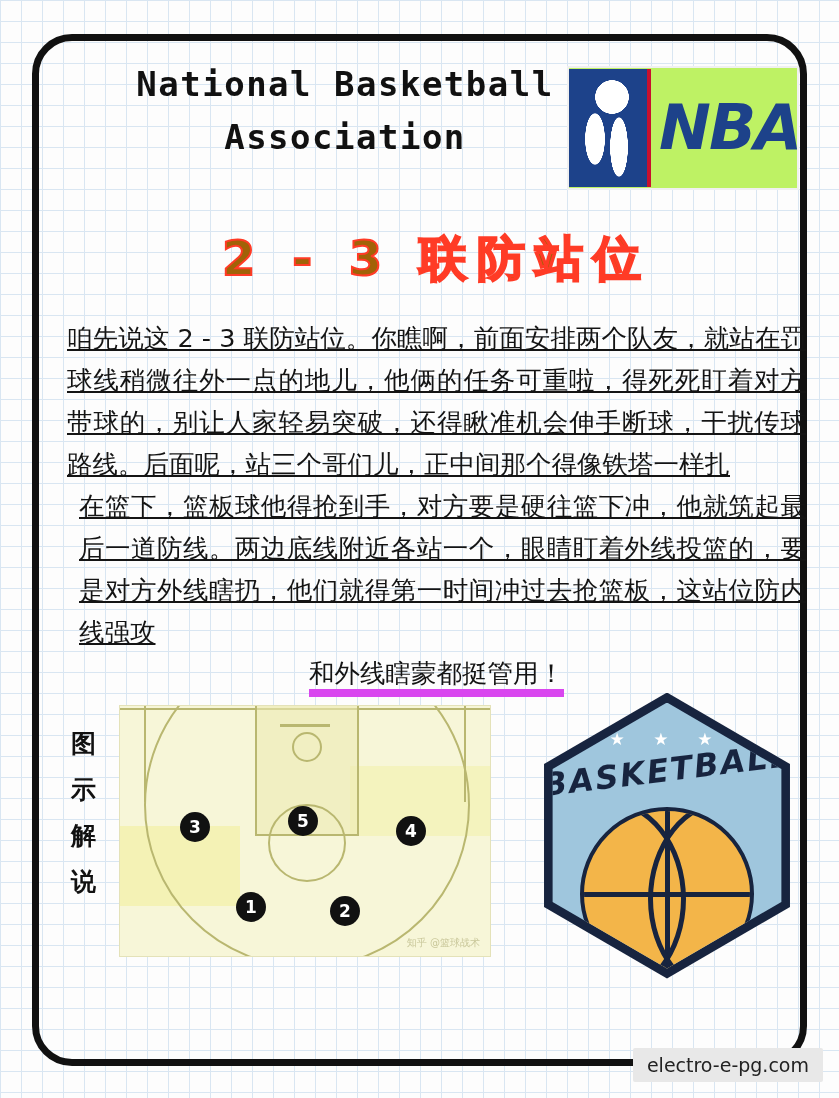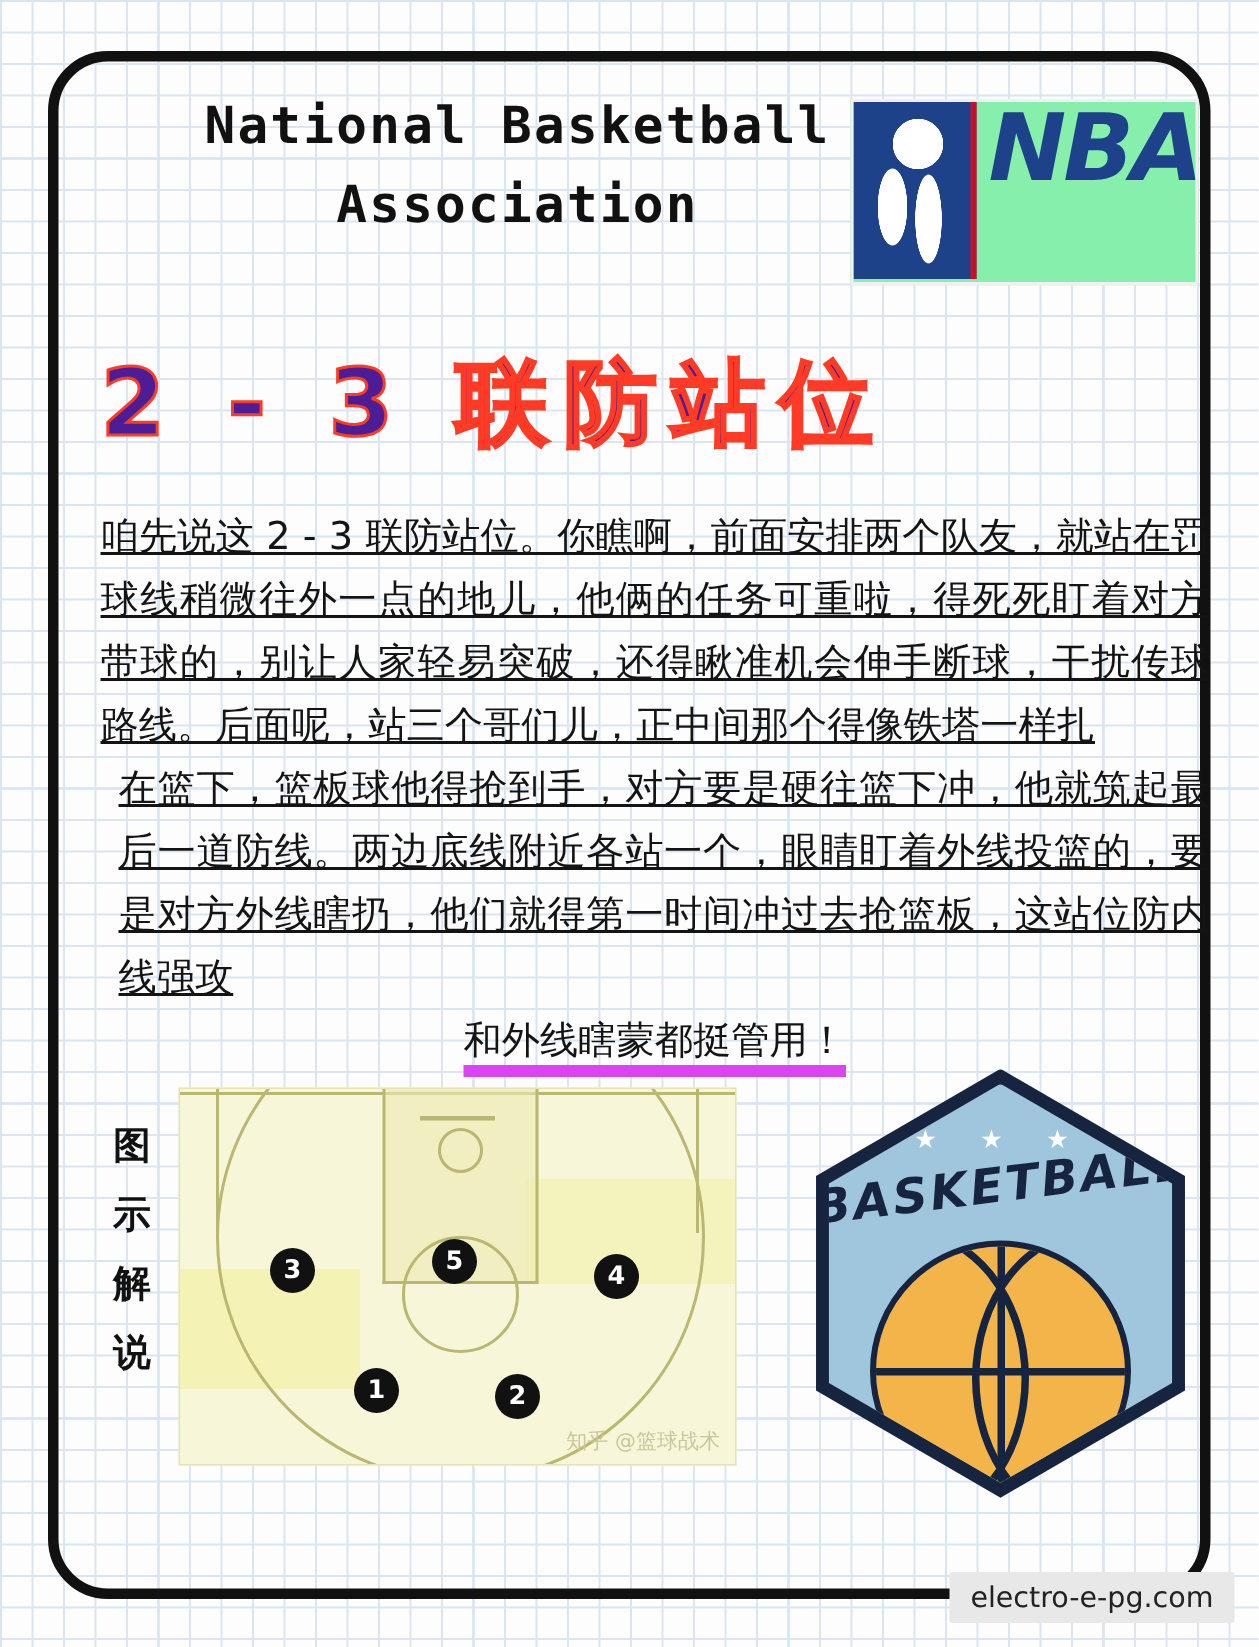--- a/index.html
+++ b/index.html
@@ -30,22 +30,22 @@
   #header{position:relative;height:165px;}
   #title-en{
     position:absolute;left:8px;top:6px;width:540px;
     font-family:"DejaVu Sans Mono","Liberation Mono",monospace;
     font-weight:bold;font-size:34px;line-height:1.55;
     letter-spacing:1.5px;color:#111;text-align:center;
   }
   
   #nba-logo{
     position:absolute;left:500px;top:14px;width:228px;height:120px;
-    background:#86efac;border:2px solid #f0f0f0;
-    display:flex;justify-content:flex-start;
+    background:#bef264;border:2px solid #f0f0f0;
+    display:flex;align-items:center;justify-content:flex-start;
     overflow:hidden;
   }
   #nba-left{
     width:78px;height:118px;background:#1d428a;position:relative;flex:none;
     border-right:4px solid #c8102e;
   }
   #nba-left:after{
     content:"";position:absolute;left:10px;top:8px;width:58px;height:102px;
     background:
       radial-gradient(ellipse 17px 17px at 33px 20px,#fff 0 98%,transparent 100%),
@@ -53,23 +53,23 @@
       radial-gradient(ellipse 9px 30px at 40px 70px,#fff 0 97%,transparent 100%);
   }
   #nba-text{
     font-family:"DejaVu Sans","Liberation Sans",sans-serif;
     font-weight:bold;font-style:italic;font-size:62px;color:#1d428a;
     letter-spacing:-2px;margin-left:8px;line-height:1;
   }
 
   
   #heading-cn{
-    text-align:left;margin-top:10px;
-    font-family:"DejaVu Sans","Liberation Sans",sans-serif;
-    font-weight:bold;font-size:62px;color:#4c1d95;
+    text-align:center;margin-top:10px;
+    font-family:"DejaVu Sans","Liberation Sans",sans-serif;
+    font-weight:bold;font-size:48px;color:#a16207;
     letter-spacing:10px;
     -webkit-text-stroke:2px #ff3b26;
   }
 
   
   #body-text{
     margin-top:26px;font-size:25.5px;line-height:1.65;color:#141414;
     text-align:justify;font-family:"DejaVu Sans","Liberation Sans",sans-serif;text-decoration:underline;
   }
   #body-text p{margin:0;}
@@ -80,21 +80,21 @@
   #closing{
     margin-top:2px;text-align:center;font-size:25.5px;color:#141414;
     font-family:"DejaVu Sans","Liberation Sans",sans-serif;
   }
 
   
   #bottom{position:relative;margin-top:14px;height:282px;}
   #side-label{
     position:absolute;left:4px;top:16px;width:34px;
     font-size:25px;font-weight:bold;line-height:1.85;color:#111;
-    font-family:"DejaVu Sans","Liberation Sans",sans-serif;text-align:center;
+    font-family:"DejaVu Sans","Liberation Sans",sans-serif;
   }
   
   #court{
     position:absolute;left:52px;top:0px;width:370px;height:250px;
     background:#f7f6d8;border:1px solid #e4e2b9;overflow:hidden;
   }
   #court .paint{
     position:absolute;left:135px;top:0;width:100px;height:128px;
     border-left:2px solid #b9b770;border-right:2px solid #b9b770;border-bottom:2px solid #b9b770;
     background:rgba(237,235,180,.6);
@@ -120,21 +120,21 @@
   #court .baseline{position:absolute;left:0;top:2px;width:370px;height:2px;background:#b9b770;}
   #court .hl-left{position:absolute;left:0;top:120px;width:120px;height:80px;background:rgba(243,240,170,.75);}
   #court .hl-right{position:absolute;left:230px;top:60px;width:140px;height:70px;background:rgba(243,240,170,.55);}
   .player{
     position:absolute;width:30px;height:30px;border-radius:50%;
     background:#111;color:#fff;font-size:17px;font-weight:bold;
     display:flex;align-items:center;justify-content:center;
     font-family:"DejaVu Sans","Liberation Sans",sans-serif;
   }
   #court-watermark{
-    position:absolute;right:10px;bottom:6px;font-size:14px;color:#c9c79a;
+    position:absolute;right:10px;bottom:6px;font-size:10px;color:#c9c79a;
     font-family:"DejaVu Sans","Liberation Sans",sans-serif;
   }
 
   
   #badge{
     position:absolute;right:-4px;top:-12px;width:286px;height:286px;
   }
   .hexwrap{
     width:286px;height:286px;
     clip-path:polygon(50% 0%,93% 25%,93% 75%,50% 100%,7% 75%,7% 25%);

